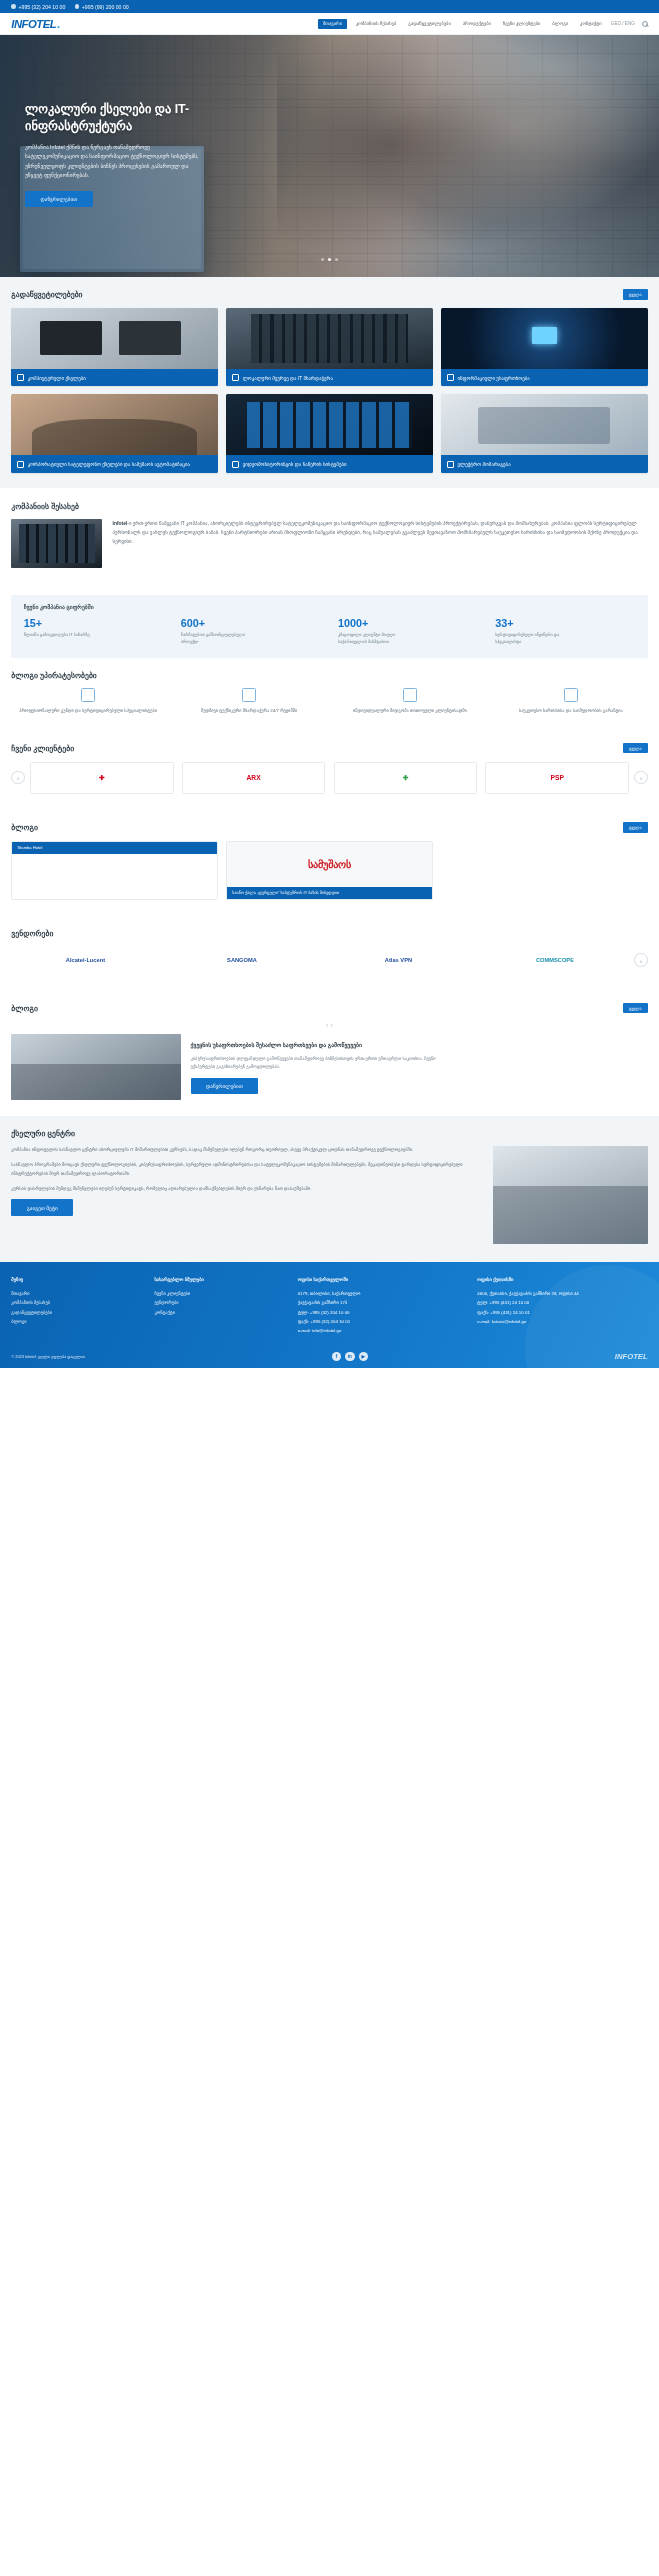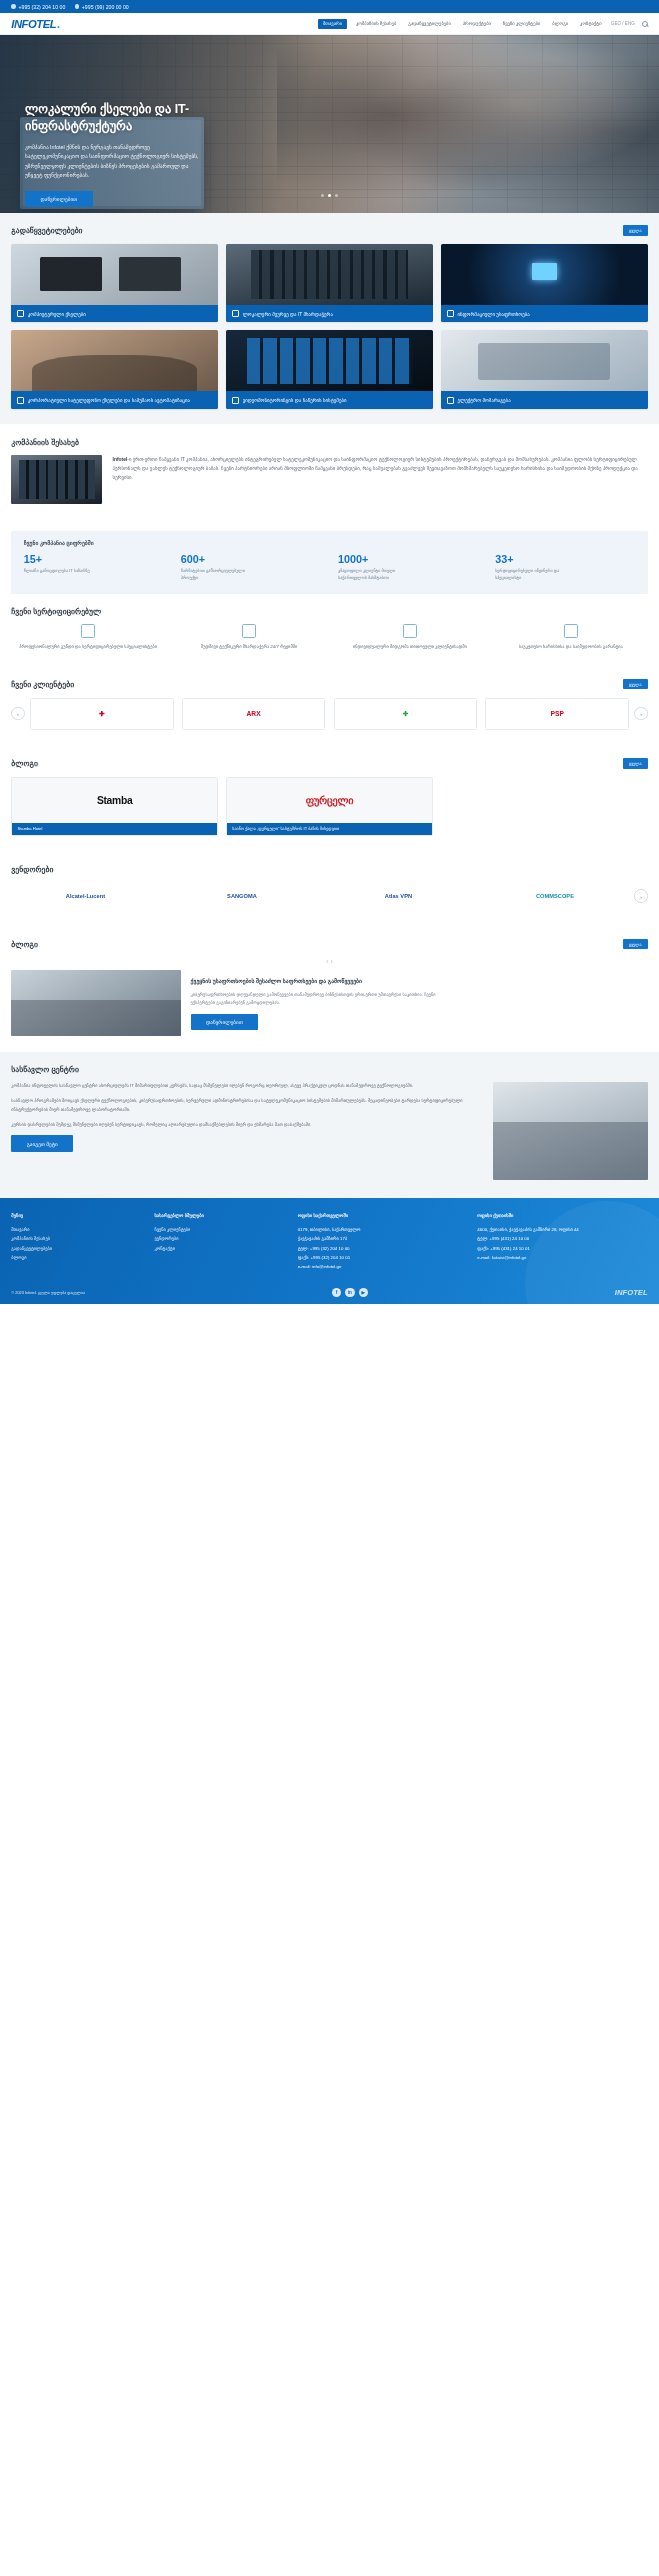--- a/index.html
+++ b/index.html
@@ -17,21 +17,21 @@
   .logo{font-size:11.3px;font-weight:bold;font-style:italic;letter-spacing:-0.5px;color:#0a63b2;display:flex;align-items:center;gap:1px}
   .logo .mark{color:#13a2dd}
   .nav{display:flex;align-items:center;gap:6.7px;font-size:4.6px;color:#49545d}
   .nav .item{padding:2.1px 2.6px;white-space:nowrap}
   .nav .item.active{background:#0a63b2;color:#fff;border-radius:1px;padding:2.6px 4.6px;}
   .nav .lang{color:#8d99a3;font-size:4.6px}
   .nav .searchi{width:6.2px;height:6.2px;border:0.7px solid #8d99a3;border-radius:50%;position:relative;display:inline-block}
   .nav .searchi:after{content:"";position:absolute;width:2.6px;height:0.7px;background:#8d99a3;transform:rotate(45deg);right:-2.1px;bottom:0.5px}
 
   
-  .hero{position:relative;height:178px;overflow:hidden;background:#15803d;}
+  .hero{position:relative;height:242px;overflow:hidden;background:#15803d;}
   .hero .bg{position:absolute;inset:0;
     background:
       radial-gradient(circle at 72% 30%, rgba(255,255,255,.30), rgba(0,0,0,0) 45%),
       linear-gradient(105deg,#6d4f3c 0%,#8a6a50 18%,#a9866a 32%,#c2a183 46%,#9e8e86 60%,#6f7a82 74%,#53616c 100%);
   }
   .hero .bricks{position:absolute;inset:0;opacity:.22;
     background-image:repeating-linear-gradient(0deg,rgba(0,0,0,.35) 0 0.5px,transparent 0.5px 7.7px),
                      repeating-linear-gradient(90deg,rgba(0,0,0,.3) 0 0.5px,transparent 0.5px 17.5px);}
   .hero .people{position:absolute;right:0;top:0;width:58%;height:100%;
     background:radial-gradient(ellipse at 30% 45%, rgba(60,46,40,.55), rgba(60,46,40,0) 60%),
@@ -270,21 +270,21 @@
     </div>
     <div class="stat">
       <div class="num">33+</div>
       <div class="lbl">სერტიფიცირებული ინჟინერი და სპეციალისტი</div>
     </div>
   </div>
 </div>
 
 <div class="section">
   <div class="sec-head">
-    <div class="sec-title">ჩვენი სერტიფიცირებულ</div>
+    <div class="sec-title">ბლოგი უპირატესობები</div>
   </div>
   <div class="adv-grid">
     <div class="adv">
       <div class="ic"></div>
       <div class="t">პროფესიონალური გუნდი და სერტიფიცირებული სპეციალისტები</div>
     </div>
     <div class="adv">
       <div class="ic"></div>
       <div class="t">მუდმივი ტექნიკური მხარდაჭერა 24/7 რეჟიმში</div>
     </div>
@@ -316,25 +316,24 @@
   </div>
 </div>
 
 <div class="section">
   <div class="sec-head">
     <div class="sec-title">ბლოგი</div>
     <button class="more-btn">ყველა</button>
   </div>
   <div class="blog-grid">
     <div class="blog-card">
-      <div class="blog-img">Stamba</div>
       <div class="blog-bar">Stamba Hotel</div>
     </div>
     <div class="blog-card">
-      <div class="blog-img b-red">ფურცელი</div>
+      <div class="blog-img b-red">სამუშაოს</div>
       <div class="blog-bar">საინო ქალა „ფურცელი“ სასტუმროს IT ბაზის მიხედვით</div>
     </div>
     <div></div>
   </div>
 </div>
 
 <div class="section">
   <div class="sec-head">
     <div class="sec-title">ვენდორები</div>
   </div>
@@ -360,21 +359,21 @@
     <div class="feat-body">
       <h4>ქვეყნის უსაფრთხოების შესაძლო საფრთხეები და გამოწვევები</h4>
       <p>კიბერუსაფრთხოების დღევანდელი გამოწვევები თანამედროვე ბიზნესისთვის ერთ-ერთი უმთავრესი საკითხია. ჩვენი ექსპერტები გაგიზიარებენ გამოცდილებას.</p>
       <button class="btn-primary">დაწვრილებით</button>
     </div>
   </div>
 </div>
 
 <div class="training">
   <div class="sec-head">
-    <div class="sec-title">სასწავლო ცენტრი</div>
+    <div class="sec-title">ქსელური ცენტრი</div>
   </div>
   <div class="training-inner">
     <div class="tr-txt">
       <p>კომპანია ინფოტელის სასწავლო ცენტრი ახორციელებს IT მიმართულებით კურსებს, სადაც მსმენელები იღებენ როგორც თეორიულ, ასევე პრაქტიკულ ცოდნას თანამედროვე ტექნოლოგიებში.</p>
       <p>სასწავლო პროგრამები მოიცავს ქსელური ტექნოლოგიების, კიბერუსაფრთხოების, სერვერული ადმინისტრირებისა და სატელეკომუნიკაციო სისტემების მიმართულებებს. მეცადინეობები ტარდება სერტიფიცირებული ინსტრუქტორების მიერ თანამედროვე ლაბორატორიაში.</p>
       <p>კურსის დასრულების შემდეგ მსმენელები იღებენ სერტიფიკატს, რომელიც აღიარებულია დამსაქმებლების მიერ და ეხმარება მათ დასაქმებაში.</p>
       <button class="btn-primary">გაიგეთ მეტი</button>
     </div>
     <div class="tr-img"></div>
   </div>

